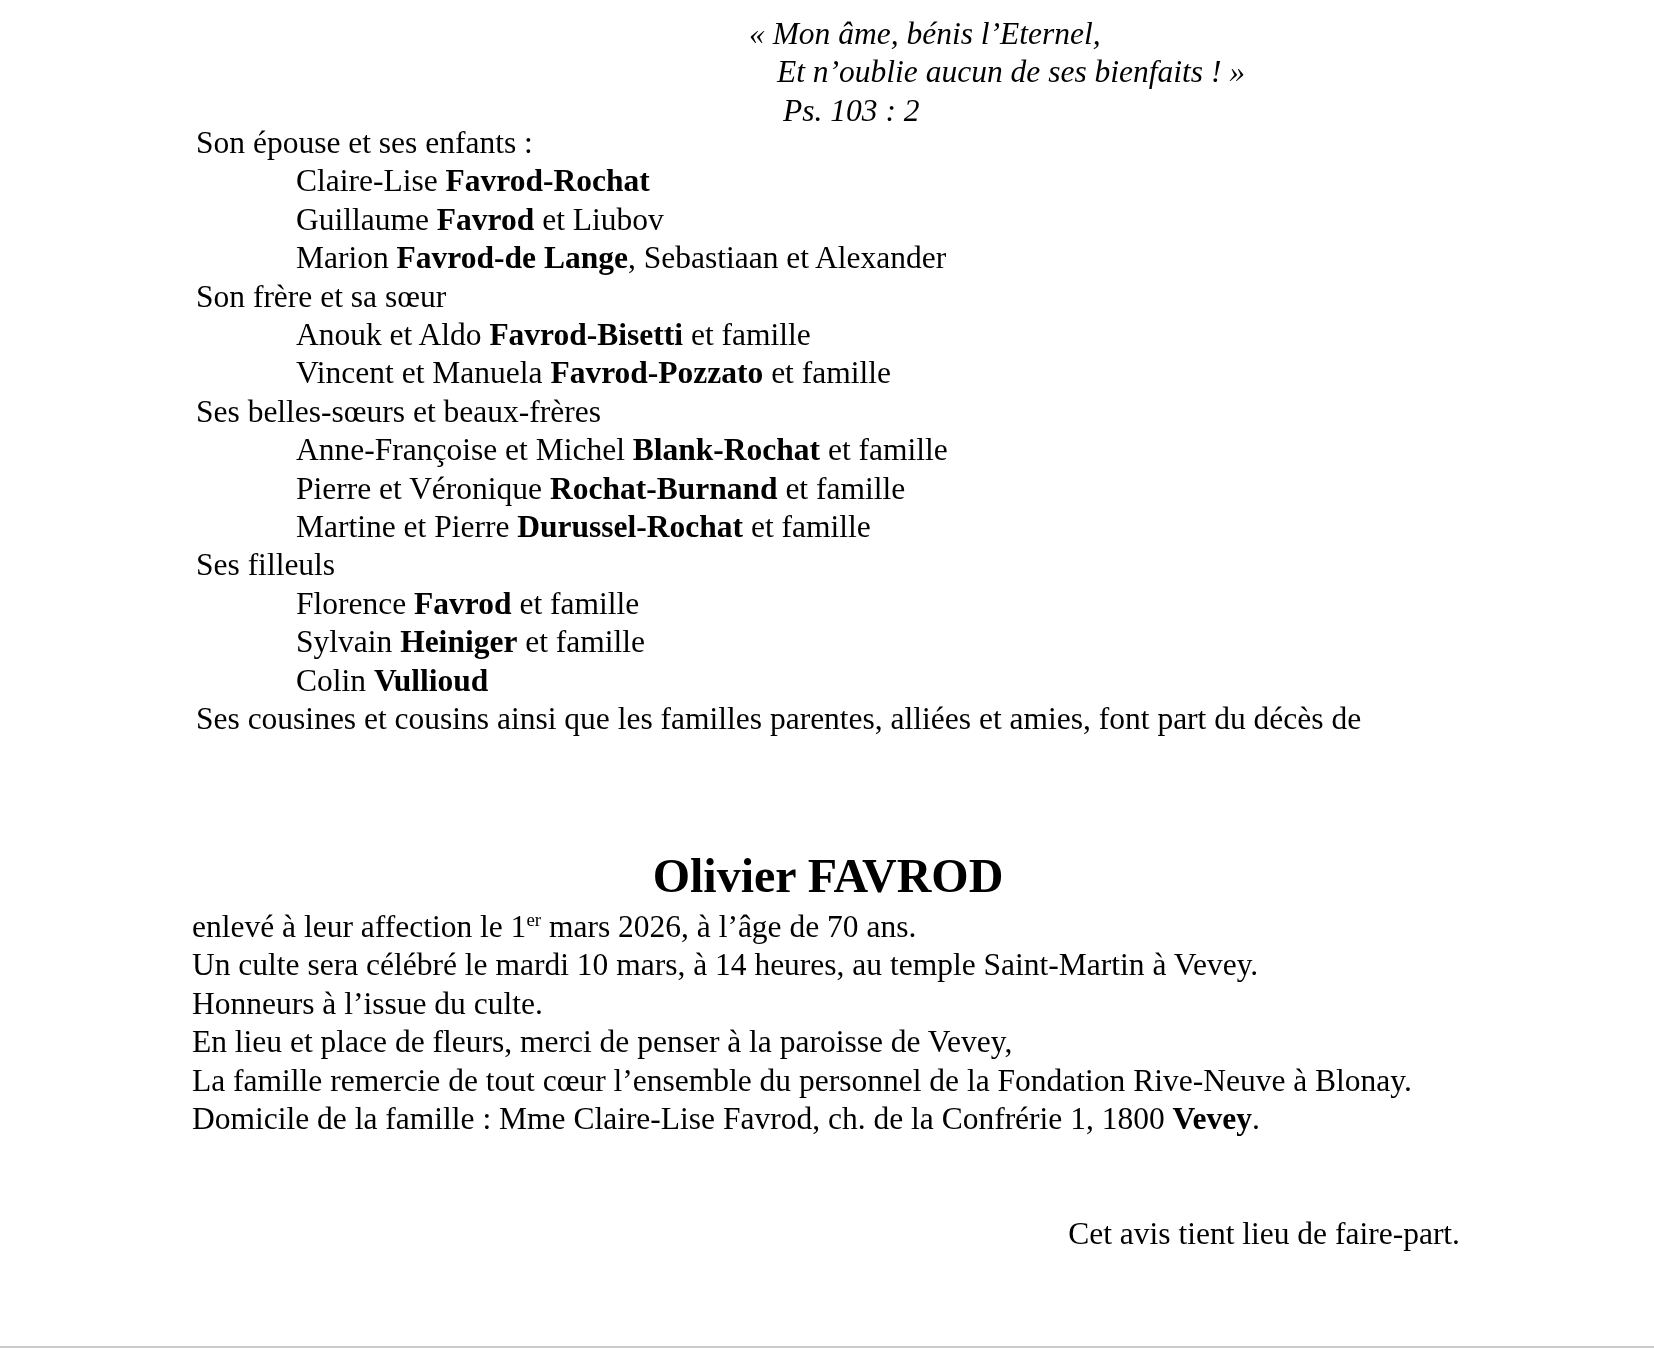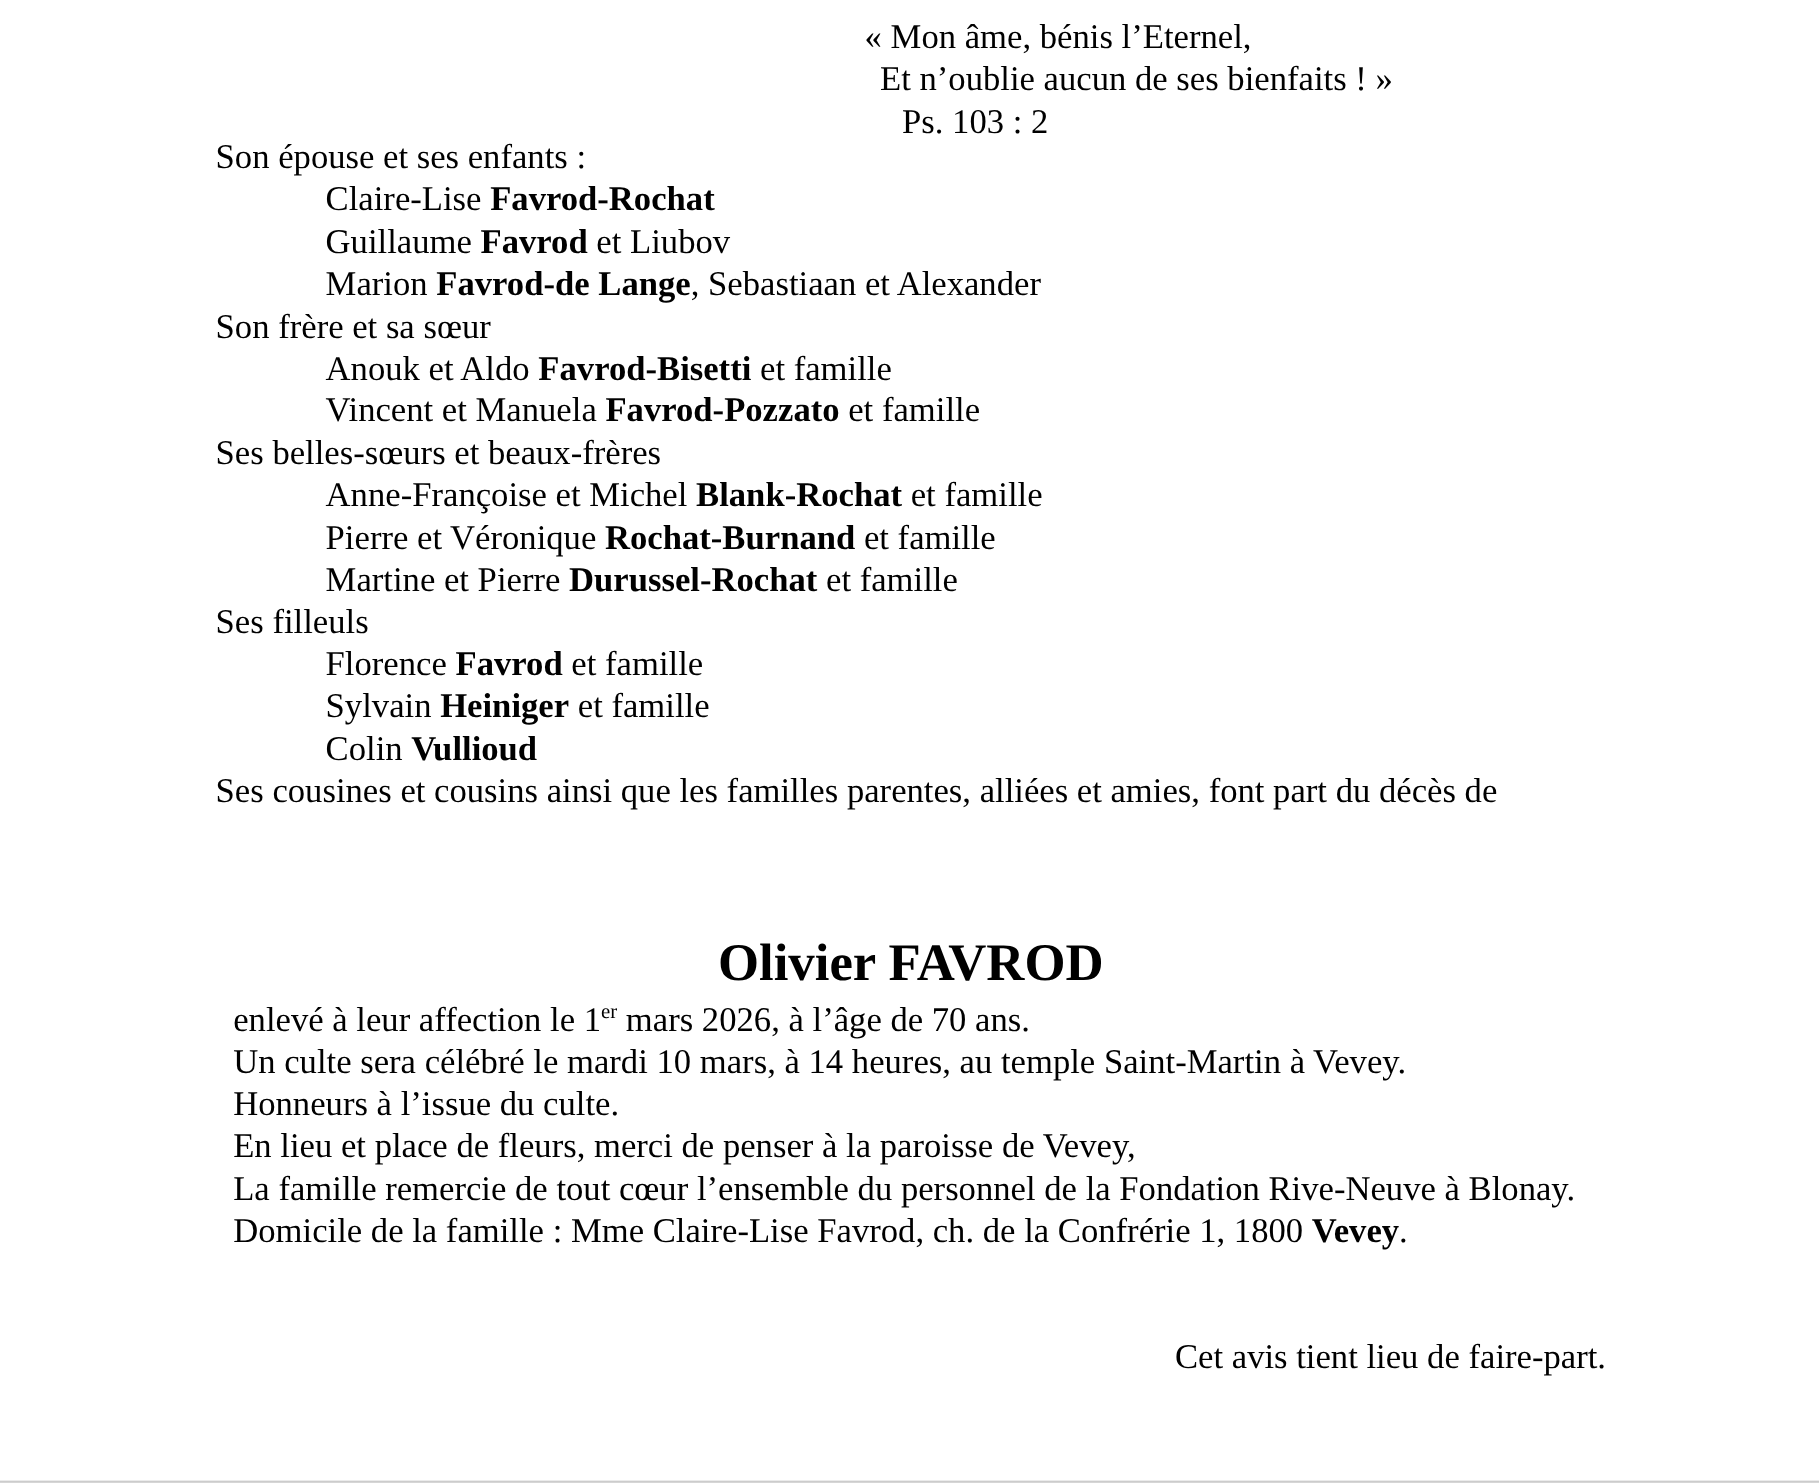--- a/index.html
+++ b/index.html
@@ -10,23 +10,24 @@
     color: #000000;
     position: relative;
     overflow: hidden;
     font-family: "Liberation Serif", "DejaVu Serif", serif;
     font-size: 31.5px;
     line-height: 38.4px;
   }
   .epigraph {
     position: absolute;
     top: 15px;
-    left: 786px;
+    left: 749px;
+    font-style: italic;
   }
-  .epigraph .l2 { margin-left: 14px; text-align: right; }
+  .epigraph .l2 { margin-left: 28px; text-align: right; }
   .epigraph .l3 { margin-left: 34px; }
   .family {
     position: absolute;
     top: 124px;
     left: 196px;
     width: 1264px;
   }
   .line { white-space: nowrap; }
   .indent { padding-left: 100px; }
   .name-title {
@@ -36,21 +37,21 @@
     width: 1264px;
     margin: 0;
     text-align: center;
     font-size: 48px;
     line-height: 48px;
     font-weight: bold;
   }
   .details {
     position: absolute;
     top: 908px;
-    left: 212px;
+    left: 192px;
     width: 1264px;
   }
   .footer-line {
     position: absolute;
     top: 1215px;
     left: 196px;
     width: 1264px;
     text-align: right;
   }
   .b { font-weight: bold; }

